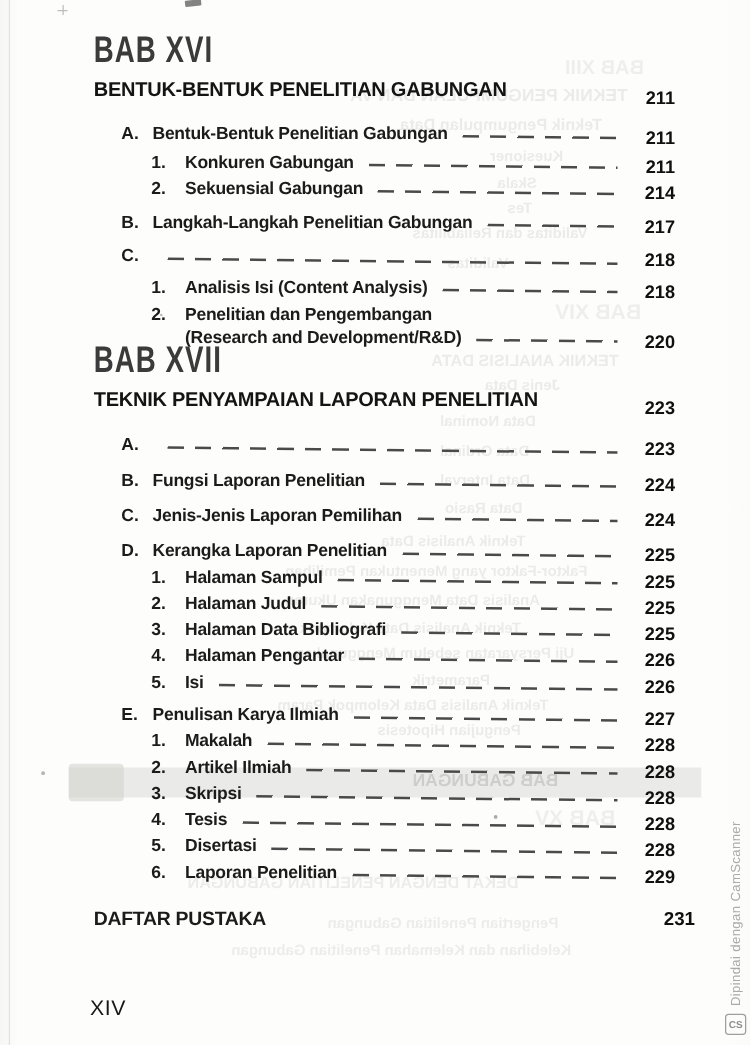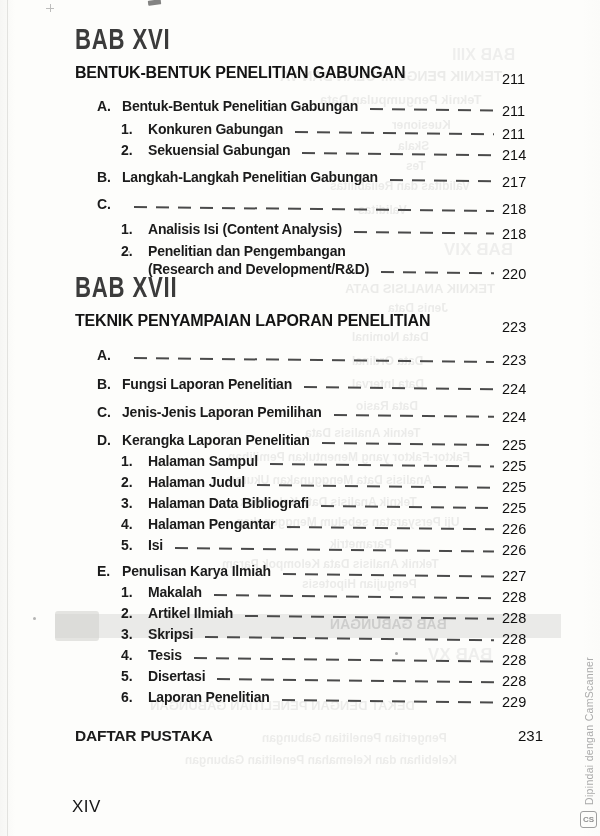--- a/index.html
+++ b/index.html
@@ -61,21 +61,21 @@
   .chap{display:flex;align-items:flex-start;height:24px;}
   .chap .t{flex:1;font-size:16px;font-weight:700;letter-spacing:-.2px;color:#141414;white-space:nowrap;}
   .row{display:flex;align-items:flex-end;height:18px;}
   .mk{flex:none;font-weight:700;font-size:14px;}
   .lvl1 .mk{width:25px;margin-left:22px;}
   .lvl2 .mk{width:27px;margin-left:46px;}
   .lbl{flex:none;font-weight:700;font-size:14px;letter-spacing:-.2px;white-space:nowrap;}
   .leader{flex:1;height:2px;min-width:18px;
           background:repeating-linear-gradient(90deg,#4a4a4a 0 13px,transparent 13px 22px);
           margin:0 8px 4px 12px;transform:rotate(.65deg);transform-origin:left center;}
-  .pg{flex:none;width:38px;text-align:left;font-weight:400;font-size:14.5px;color:#101010;transform:translateY(5px);}
+  .pg{flex:none;width:38px;text-align:right;font-weight:700;font-size:14.5px;color:#101010;transform:translateY(5px);}
   .chap .pg{transform:translateY(7px);}
   .mt3{margin-top:3px}.mt5{margin-top:5px}.mt7{margin-top:7px}.mt8{margin-top:8px}
   .mt9{margin-top:9px}.mt10{margin-top:10px}.mt11{margin-top:11px}
   .noline{height:17px;}
 
   .back{position:absolute;left:75px;right:44px;top:727px;}
   .bm{display:flex;align-items:flex-start;height:25px;}
   .bm .t{flex:1;font-size:15.5px;font-weight:700;letter-spacing:-.2px;}
   .bm .pg{transform:none;font-size:15px;}
   .folio{position:absolute;left:72px;top:797px;font-size:17px;font-weight:400;letter-spacing:.5px;color:#161616;}

